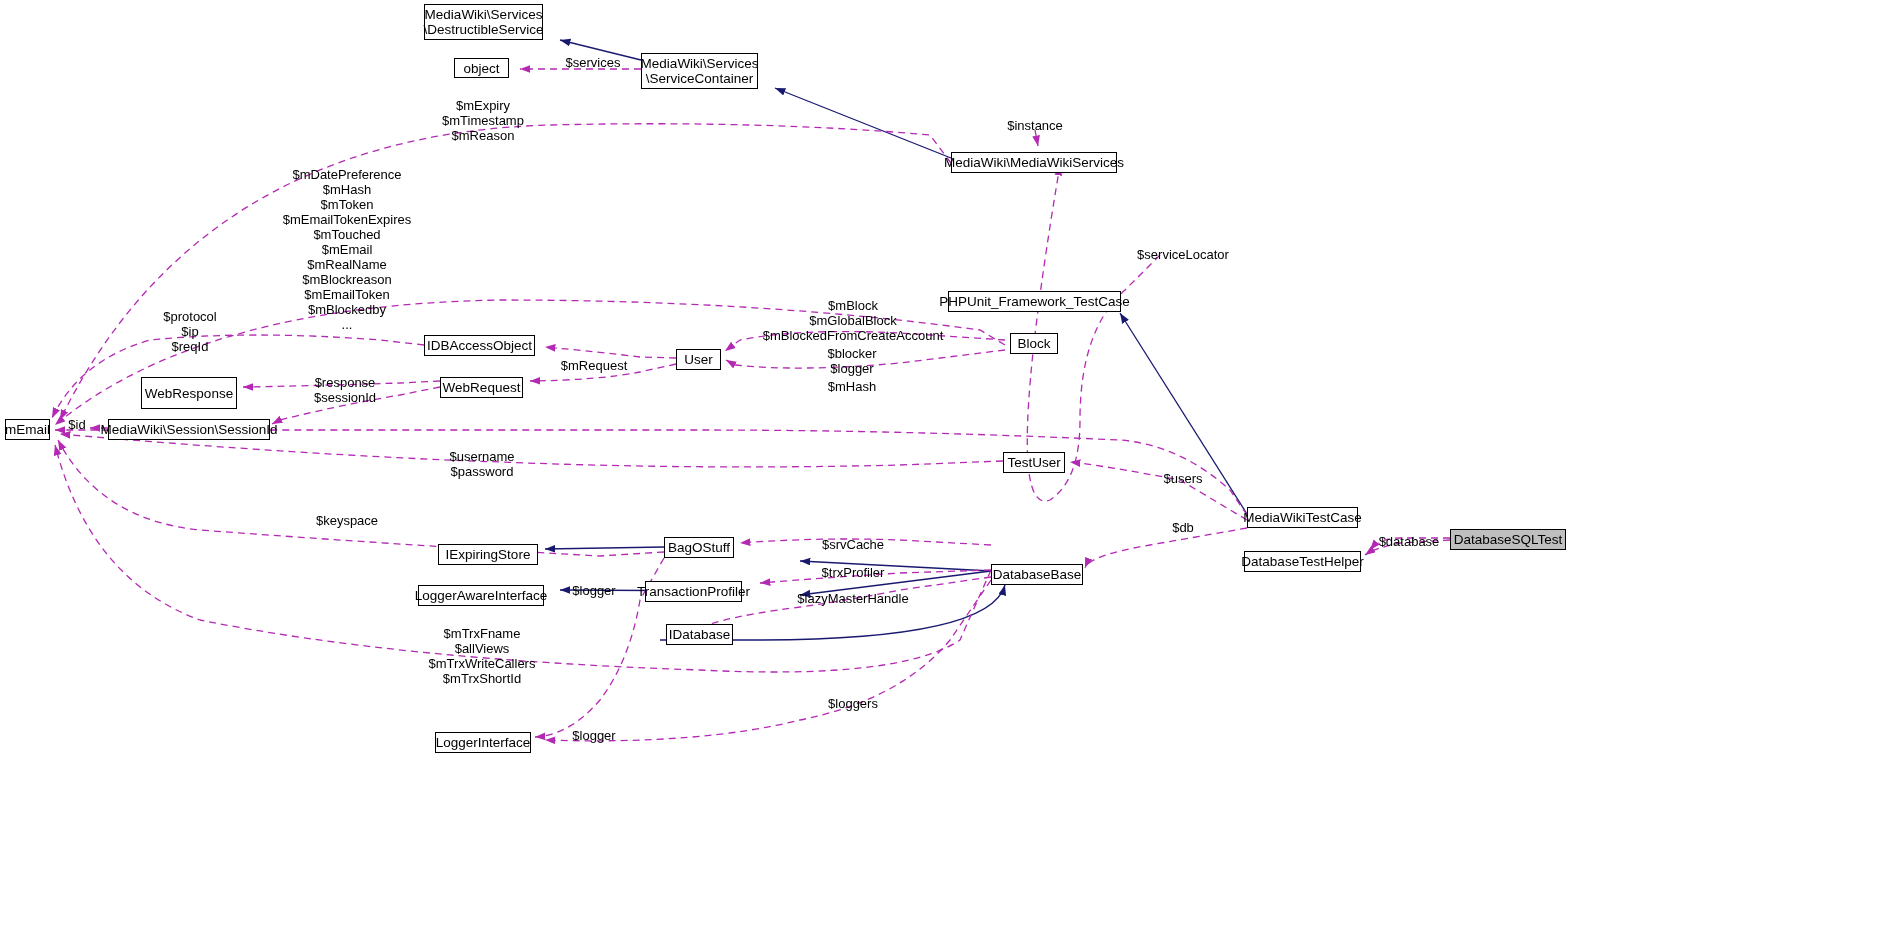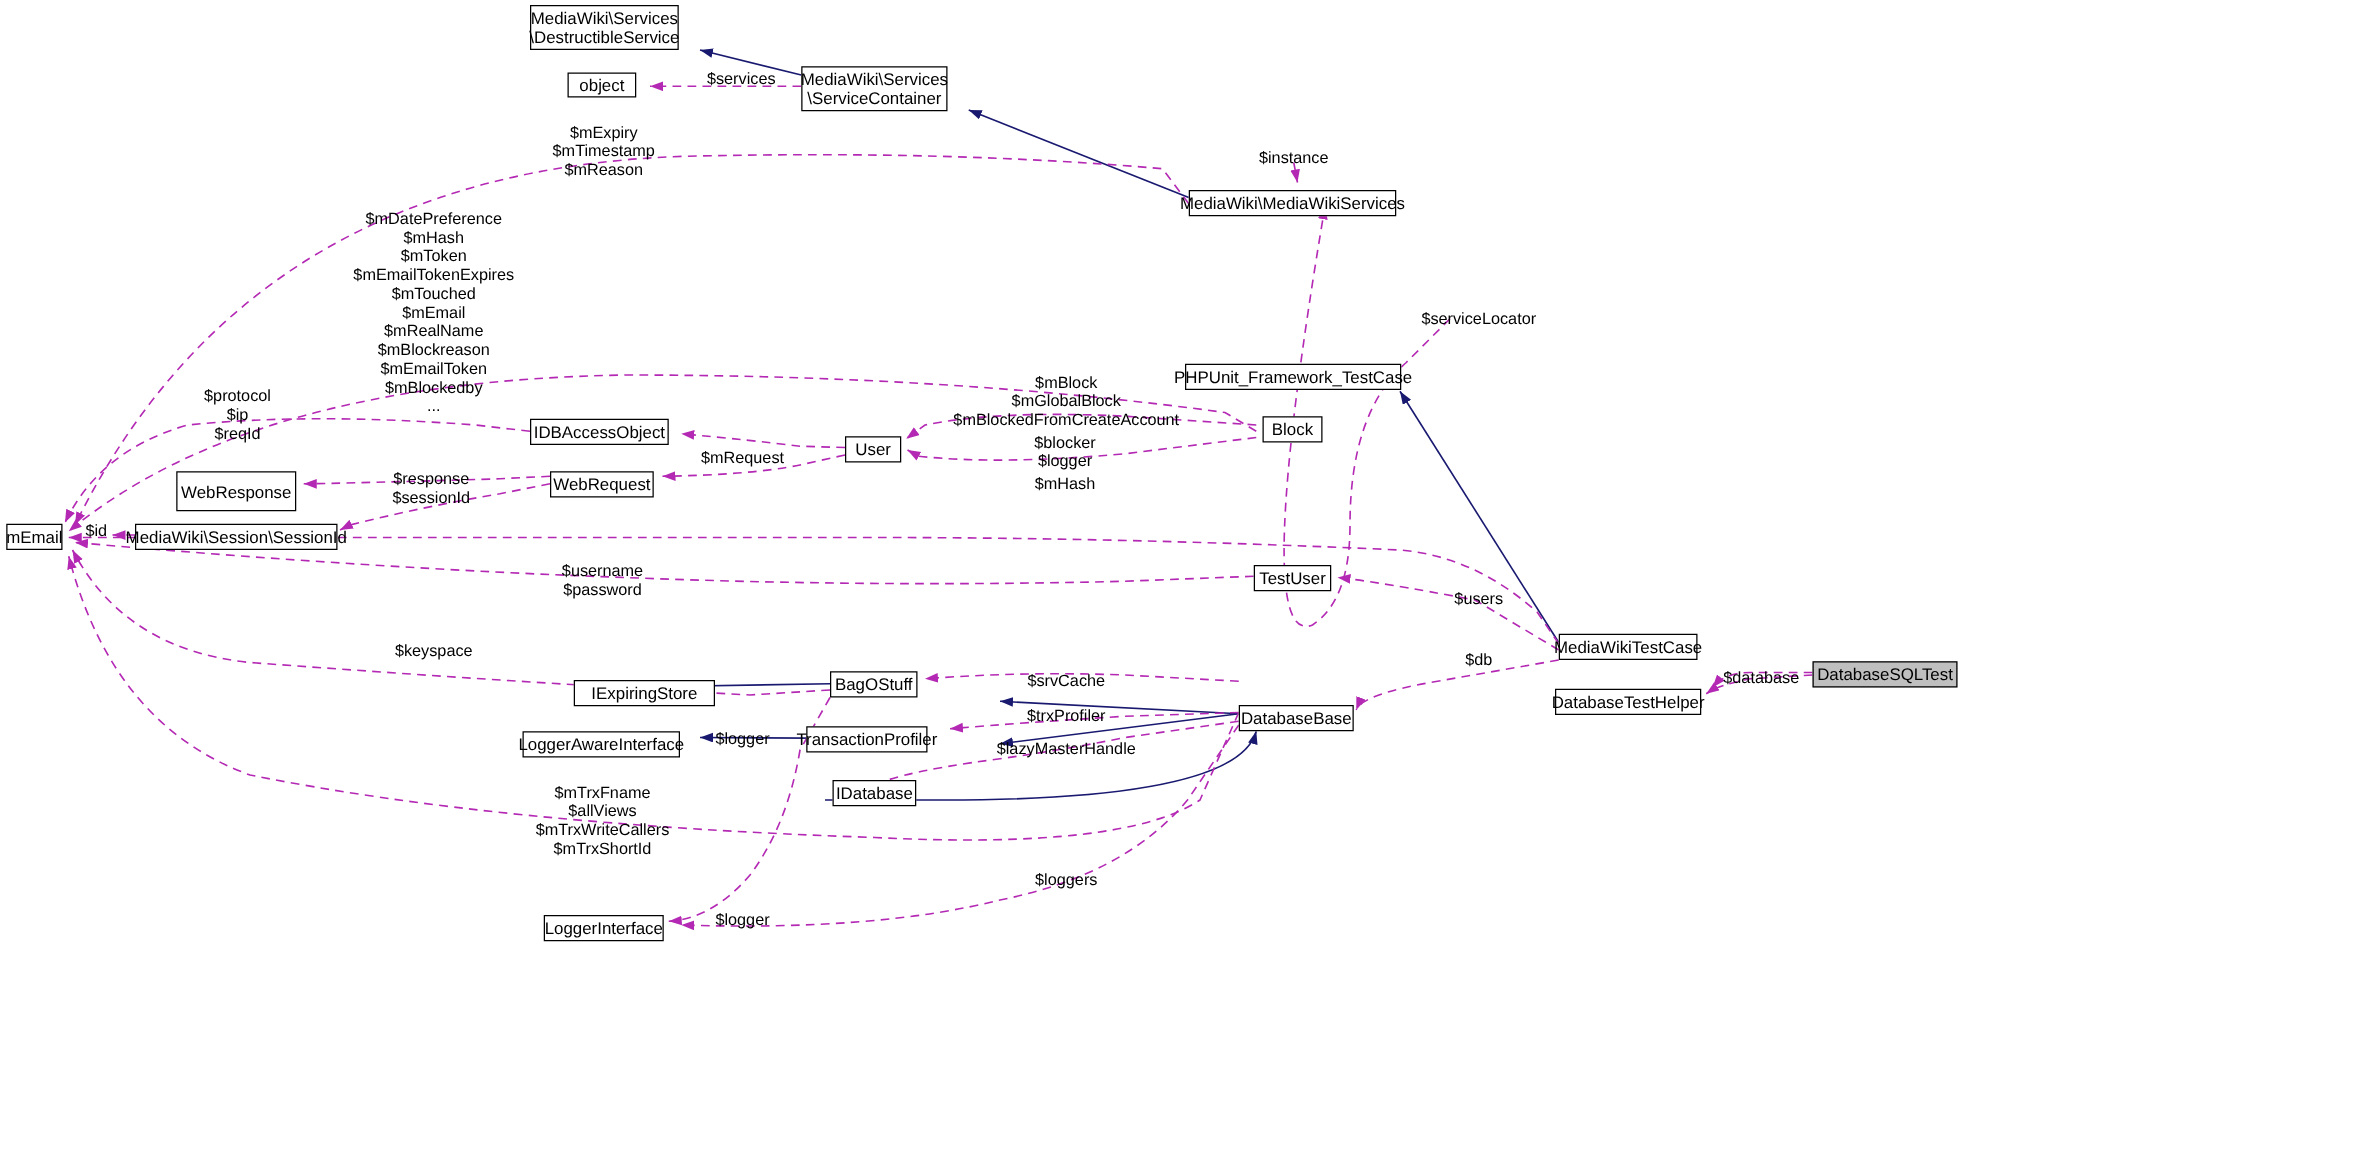--- a/index.html
+++ b/index.html
@@ -122,21 +122,21 @@
   <div class="node" style="left:676px;top:349px;width:45px;height:21px;">User</div>
   <div class="node" style="left:1010px;top:333px;width:48px;height:21px;">Block</div>
   <div class="node" style="left:141px;top:377px;width:96px;height:32px;">WebResponse</div>
   <div class="node" style="left:440px;top:377px;width:83px;height:21px;">WebRequest</div>
   <div class="node" style="left:5px;top:419px;width:45px;height:21px;">mEmail</div>
   <div class="node" style="left:108px;top:419px;width:162px;height:21px;">MediaWiki\Session\SessionId</div>
   <div class="node" style="left:1003px;top:452px;width:62px;height:21px;">TestUser</div>
   <div class="node" style="left:1247px;top:507px;width:111px;height:21px;">MediaWikiTestCase</div>
   <div class="node highlight" style="left:1450px;top:529px;width:116px;height:21px;">DatabaseSQLTest</div>
   <div class="node" style="left:664px;top:537px;width:70px;height:21px;">BagOStuff</div>
-  <div class="node" style="left:459px;top:544px;width:113px;height:21px;">IExpiringStore</div>
+  <div class="node" style="left:438px;top:544px;width:100px;height:21px;">IExpiringStore</div>
   <div class="node" style="left:1244px;top:551px;width:117px;height:21px;">DatabaseTestHelper</div>
   <div class="node" style="left:991px;top:564px;width:92px;height:21px;">DatabaseBase</div>
   <div class="node" style="left:418px;top:585px;width:126px;height:21px;">LoggerAwareInterface</div>
   <div class="node" style="left:645px;top:581px;width:97px;height:21px;">TransactionProfiler</div>
   <div class="node" style="left:666px;top:624px;width:67px;height:21px;">IDatabase</div>
   <div class="node" style="left:435px;top:732px;width:96px;height:21px;">LoggerInterface</div>
 
   <div class="edge-label" style="left:593px;top:55px;">$services</div>
   <div class="edge-label" style="left:483px;top:98px;">$mExpiry
 $mTimestamp

